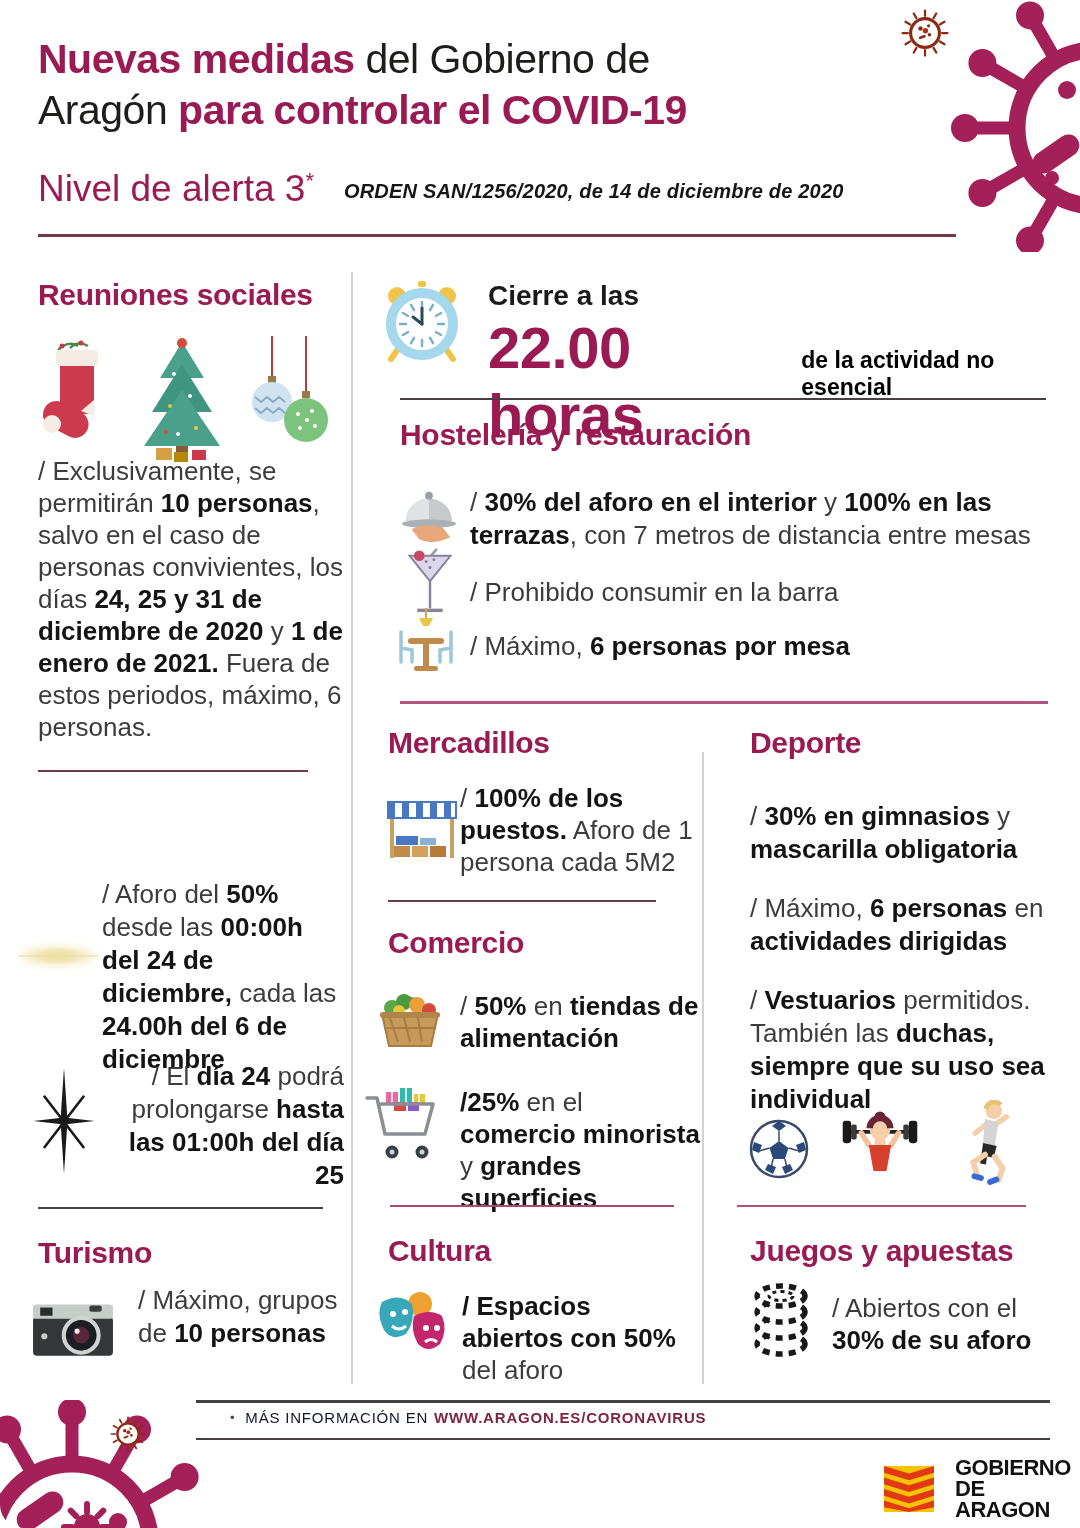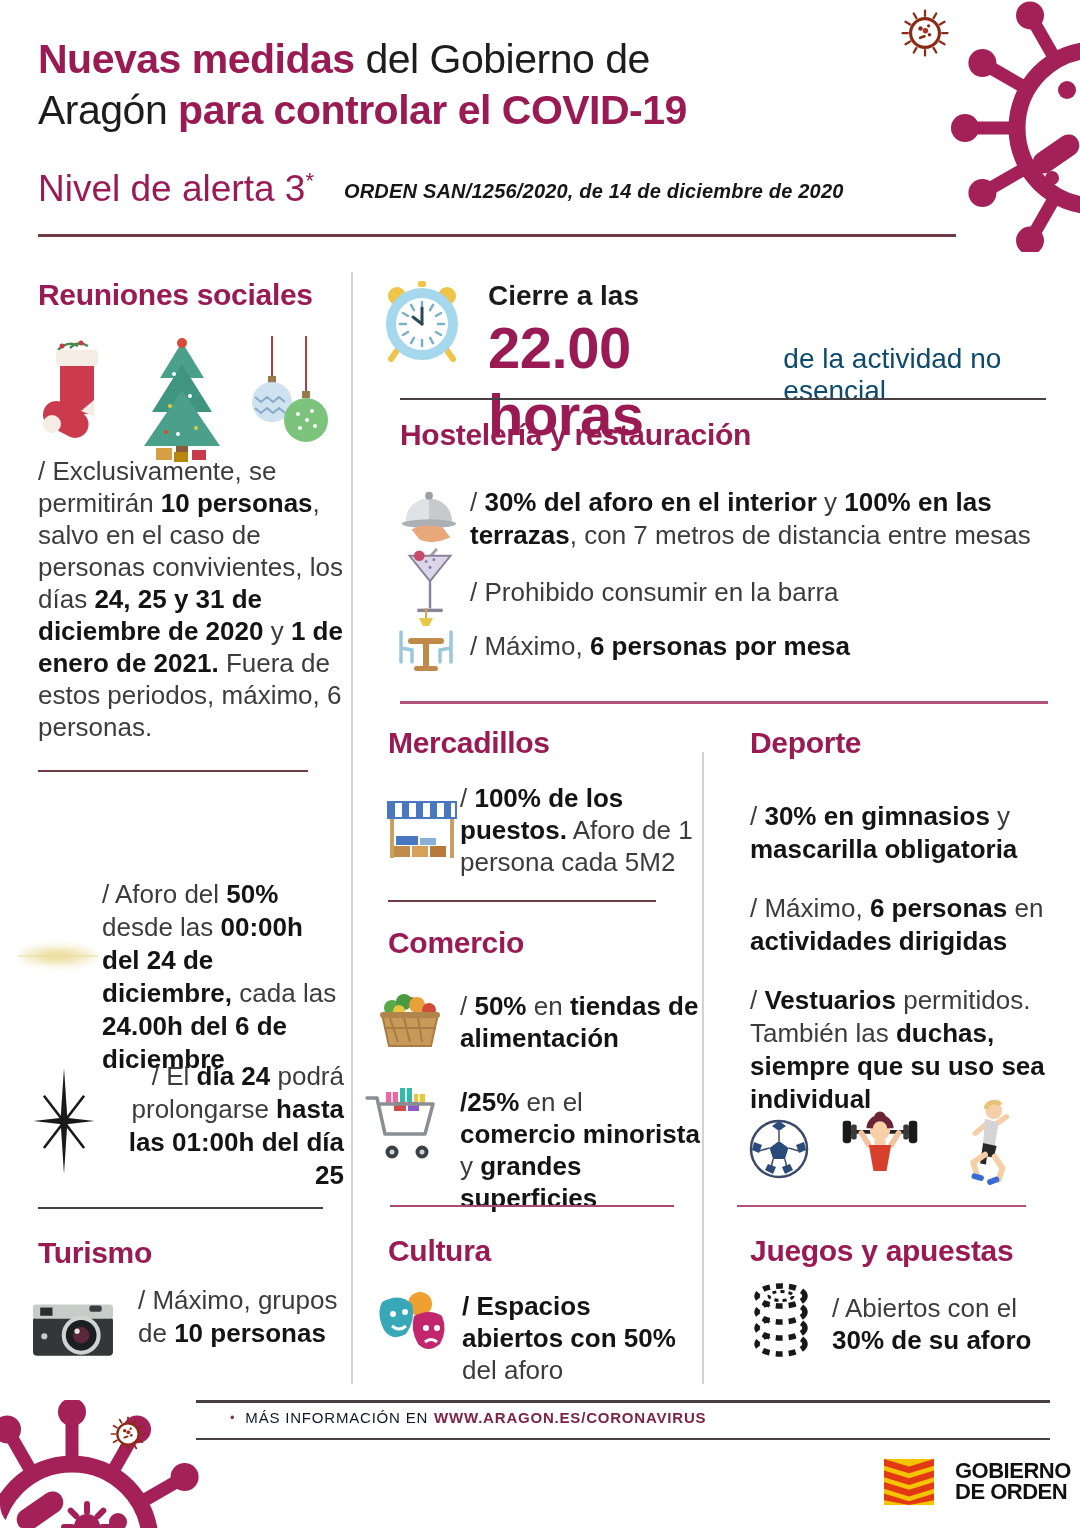--- a/index.html
+++ b/index.html
@@ -28,21 +28,21 @@
   #order-ref{font-size:20px;font-weight:700;font-style:italic;color:#161616;margin-left:30px;margin-bottom:7px;letter-spacing:0.2px;}
 
   .hline{position:absolute;}
   .vline{position:absolute;background:#d2d2d2;width:2px;}
 
   
   #closure{left:382px;top:280px;display:flex;gap:26px;}
   #closure-text .l1{font-size:28px;font-weight:700;color:#1a1a1a;}
   #closure-text .l2{display:flex;align-items:baseline;margin-top:2px;}
   #closure-time{font-size:58px;font-weight:700;color:var(--accent);letter-spacing:-0.5px;}
-  #closure-suffix{font-size:28px;font-weight:400;color:#0c4a6e;margin-left:12px;}
+  #closure-suffix{font-size:23px;font-weight:700;color:#000000;margin-left:12px;}
 
   .icon{display:inline-block;line-height:0;}
   .itemrow{display:flex;align-items:flex-start;}
 
   #footer-text{left:230px;top:1409px;display:flex;align-items:center;font-size:15px;letter-spacing:0.8px;}
   #footer-text .bullet{color:#6d3a45;margin-right:10px;font-size:13px;}
   #footer-text .pre{color:#0f172a;font-weight:400;}
   #footer-text .url{color:#7e2342;font-weight:700;margin-left:6px;}
 
   #logo{left:884px;top:1458px;display:flex;gap:21px;align-items:center;}
@@ -633,17 +633,17 @@
         <g fill="#e23914">
           <path d="M0,0 L26,8 L52,0 L52,7 L26,15 L0,7 Z"></path>
           <path d="M0,12 L26,20 L52,12 L52,19 L26,27 L0,19 Z"></path>
           <path d="M0,24 L26,32 L52,24 L52,31 L26,39 L0,31 Z"></path>
           <path d="M0,36 L26,44 L52,36 L52,43 L26,48 L0,43 Z"></path>
         </g>
       </svg>
     </span>
     <div id="logo-text">
       <div>GOBIERNO</div>
-      <div>DE ORDEN</div>
+      <div>DE ARAGON</div>
     </div>
   </div>
 
 </div>
 
 </body></html>

